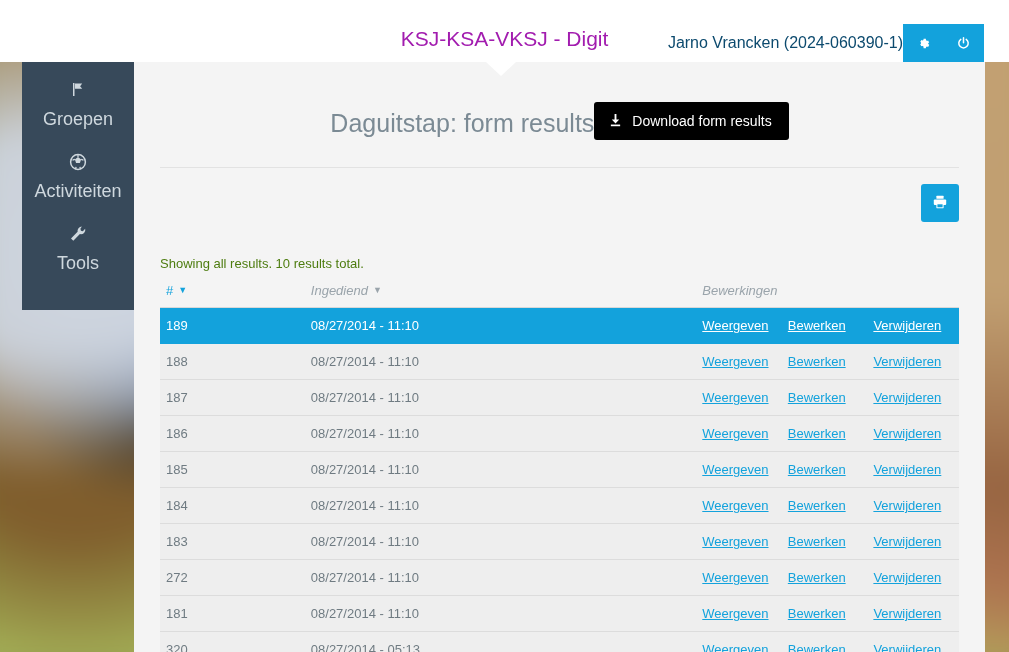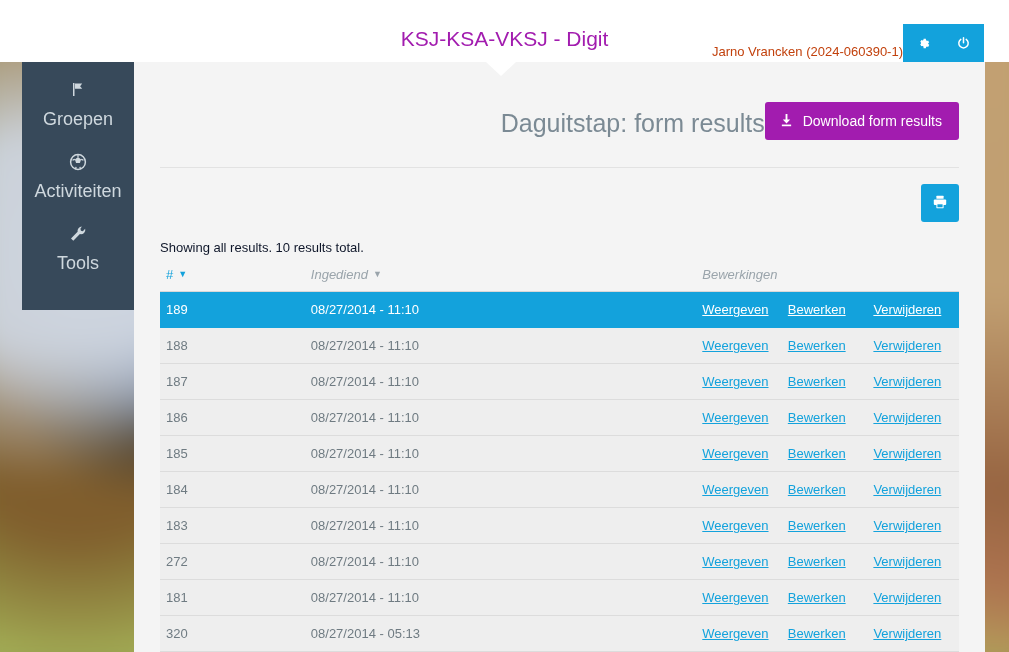--- a/index.html
+++ b/index.html
@@ -121,23 +121,23 @@
     position: absolute;
     left: 0; top: 27px;
     width: 1009px;
     text-align: center;
     font-size: 21px;
     color: #a21caf;
   }
 
   .header-user {
     position: absolute;
-    right: 106px; top: 44px;
-    font-size: 13px;
-    color: #c2410c;
+    right: 106px; top: 34px;
+    font-size: 16px;
+    color: #0c4a6e;
   }
 
   .header-actions {
     position: absolute;
     right: 25px; top: 24px;
     width: 81px; height: 38px;
     background: #13a2dc;
     display: flex;
     align-items: center;
     justify-content: space-around;
@@ -202,31 +202,31 @@
     overflow: hidden;
   }
 
   .content-inner {
     padding: 0 26px;
   }
 
   .page-head {
     display: flex;
     align-items: flex-start;
-    justify-content: flex-end;
+    justify-content: center;
     padding-top: 44px;
   }
   .page-title {
     font-size: 25px;
     color: #7b8a94;
     font-weight: normal;
     padding-top: 7px;
   }
   .btn-primary {
-    background: #a21caf;
+    background: #000000;
     color: #ffffff;
     border: none;
     border-radius: 3px;
     font-size: 14px;
     font-family: "Liberation Sans", sans-serif;
     padding: 11px 17px 11px 15px;
     cursor: pointer;
     display: inline-flex;
     align-items: center;
     gap: 10px;
@@ -251,23 +251,23 @@
     border-radius: 3px;
     width: 38px; height: 38px;
     font-size: 15px;
     cursor: pointer;
     display: flex;
     align-items: center;
     justify-content: center;
   }
 
   .results-note {
-    margin-top: 18px;
+    margin-top: 34px;
     font-size: 13px;
-    color: #0f172a;
+    color: #4d7c0f;
   }
 
   
   table.results {
     width: 100%;
     border-collapse: collapse;
     margin-top: 8px;
     table-layout: fixed;
   }
   table.results th {

